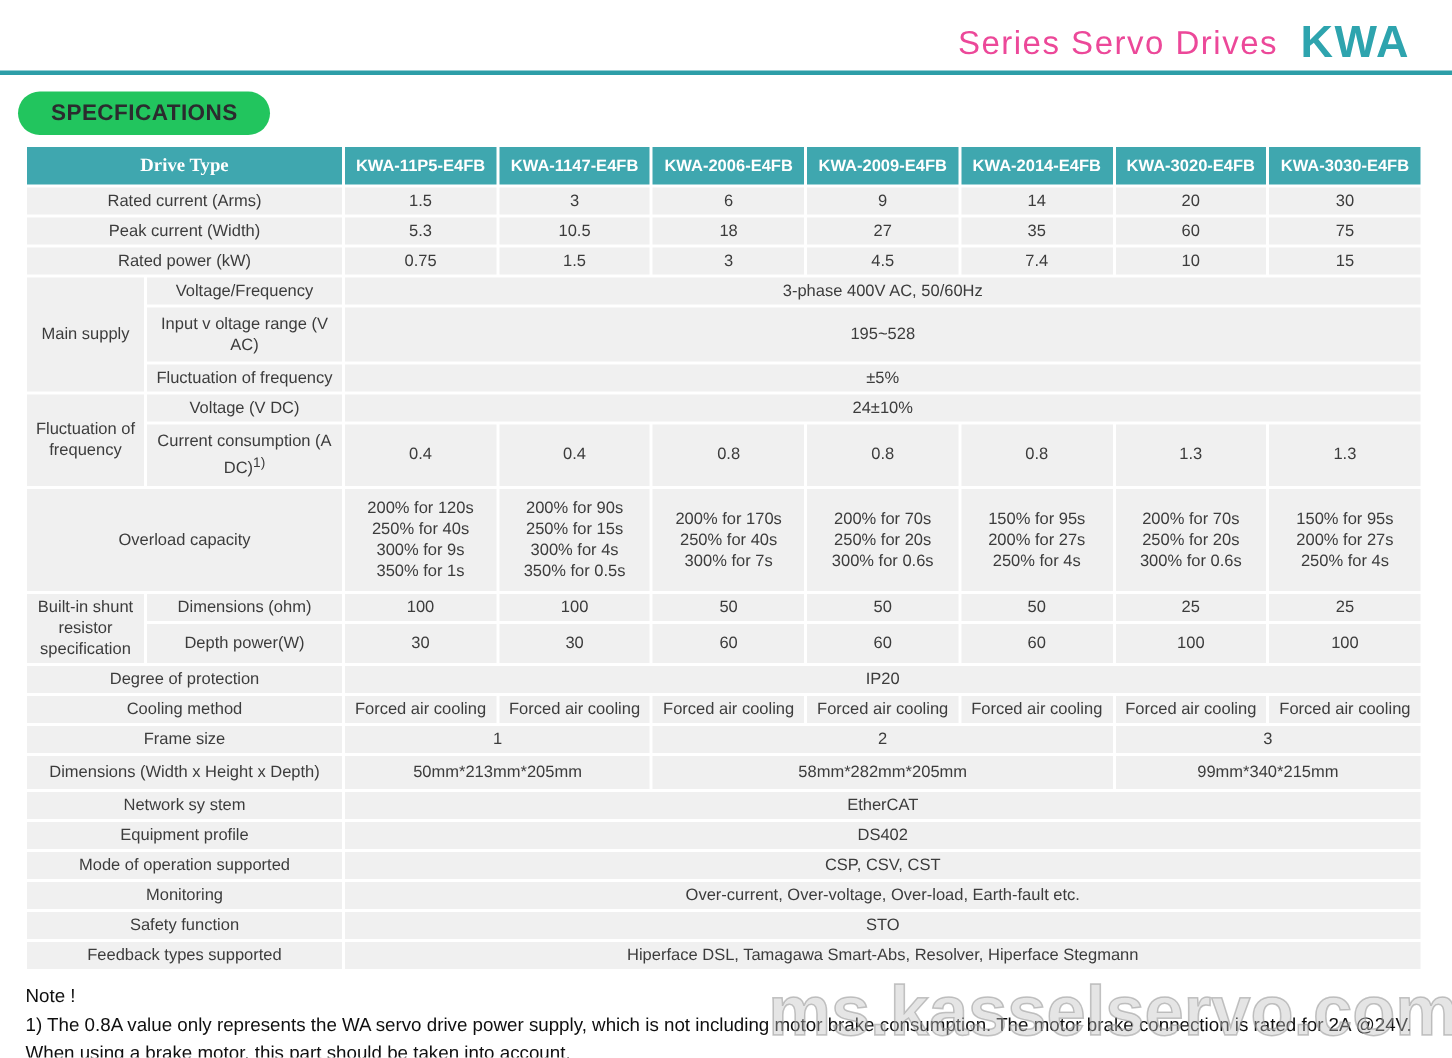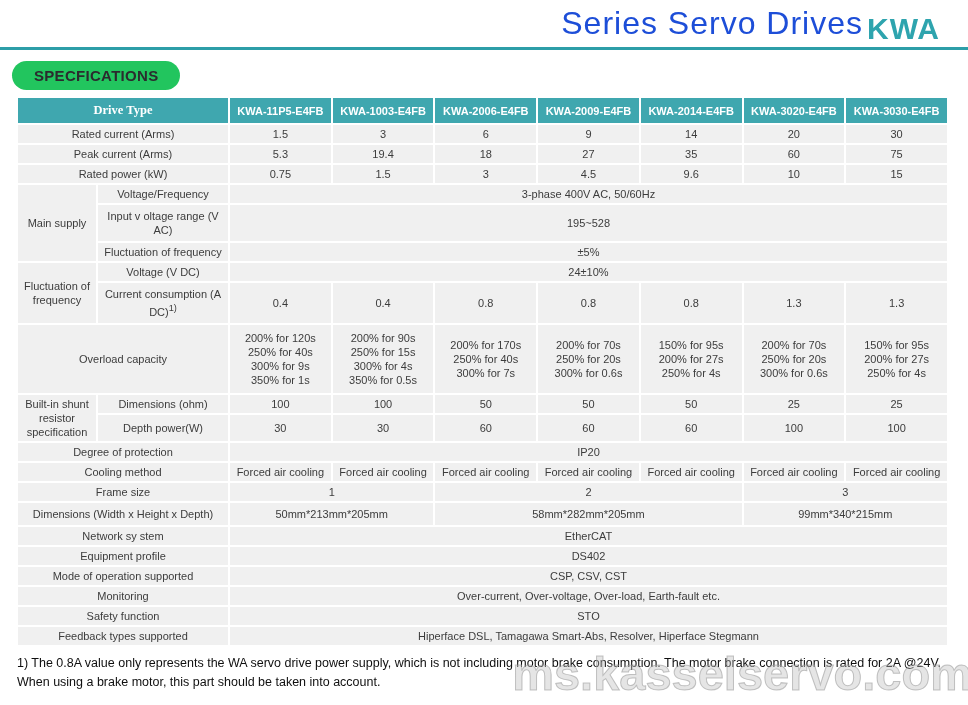--- a/index.html
+++ b/index.html
@@ -2,22 +2,22 @@
 <html><head>
 <meta charset="utf-8">
 <style>
   * { box-sizing: border-box; }
   html,body { margin:0; padding:0; }
   body {
     width:968px; height:705px; position:relative; overflow:hidden;
     background:#ffffff; font-family:"Liberation Sans", sans-serif;
   }
   .page-header { height:42px; display:flex; justify-content:flex-end; align-items:flex-end; padding-right:28px; }
-  .title-prefix { font-size:32px; color:#1d4ed8; letter-spacing:1px; }
-  .title-model  { font-size:30px; color:#2ea4ae; font-weight:bold; margin-left:4px; letter-spacing:1px; line-height:26px;text-align:center; }
+  .title-prefix { font-size:22px; color:#ec4899; letter-spacing:1px; }
+  .title-model  { font-size:30px; color:#2ea4ae; font-weight:bold; margin-left:15px; letter-spacing:1px; line-height:26px;text-align:center; }
   .rule { height:3px; background:#2d9ea8; margin-top:5px; }
 
   .badge {
     display:inline-block; margin:11px 0 0 12px; background:#22c55e; color:#2b2b2e;
     font-weight:bold; font-size:15px; padding:6px 22px; border-radius:16px; letter-spacing:0.3px;
   }
 
   table.spec { border-collapse:separate; border-spacing:2px; margin:6px 0 0 16px; width:933px; table-layout:fixed; }
   th {
     background:#3fa7af; color:#ffffff; font-weight:bold; font-size:11px;
@@ -64,57 +64,57 @@
       <col>
       <col>
       <col>
       <col>
       <col>
   </colgroup>
   <tbody>
       <tr>
     <th class="drive" colspan="2">Drive Type</th>
     <th>KWA-11P5-E4FB</th>
-    <th>KWA-1003-E4FB</th>
+    <th>KWA-1147-E4FB</th>
     <th>KWA-2006-E4FB</th>
     <th>KWA-2009-E4FB</th>
     <th>KWA-2014-E4FB</th>
     <th>KWA-3020-E4FB</th>
     <th>KWA-3030-E4FB</th>
   </tr>
 
   <tr>
     <td colspan="2">Rated current (Arms)</td>
     <td>1.5</td>
     <td>3</td>
     <td>6</td>
     <td>9</td>
     <td>14</td>
     <td>20</td>
     <td>30</td>
   </tr>
 
   <tr>
-    <td colspan="2">Peak current (Arms)</td>
+    <td colspan="2">Peak current (Width)</td>
     <td>5.3</td>
-    <td>19.4</td>
+    <td>10.5</td>
     <td>18</td>
     <td>27</td>
     <td>35</td>
     <td>60</td>
     <td>75</td>
   </tr>
 
   <tr>
     <td colspan="2">Rated power (kW)</td>
     <td>0.75</td>
     <td>1.5</td>
     <td>3</td>
     <td>4.5</td>
-    <td>9.6</td>
+    <td>7.4</td>
     <td>10</td>
     <td>15</td>
   </tr>
 
   <tr>
     <td rowspan="3">Main supply</td>
     <td>Voltage/Frequency</td>
     <td colspan="7">3-phase 400V AC, 50/60Hz</td>
   </tr>
   <tr class="med">
@@ -242,19 +242,20 @@
     <td colspan="7">STO</td>
   </tr>
   <tr>
     <td colspan="2">Feedback types supported</td>
     <td colspan="7">Hiperface DSL, Tamagawa Smart-Abs, Resolver,  Hiperface Stegmann</td>
   </tr>
 </tbody>
   </table>
 
 <div class="note">
+  <div class="note-heading">Note !</div>
   <div class="note-body">1) The 0.8A value only represents the WA servo drive power supply, which is not including motor brake consumption. The motor brake connection is rated for 2A @24V. When using a brake motor, this part should be taken into  account.</div>
 </div>
 
 <div class="watermark">ms.kasselservo.com</div>
 
 
 
 
 </body></html>

